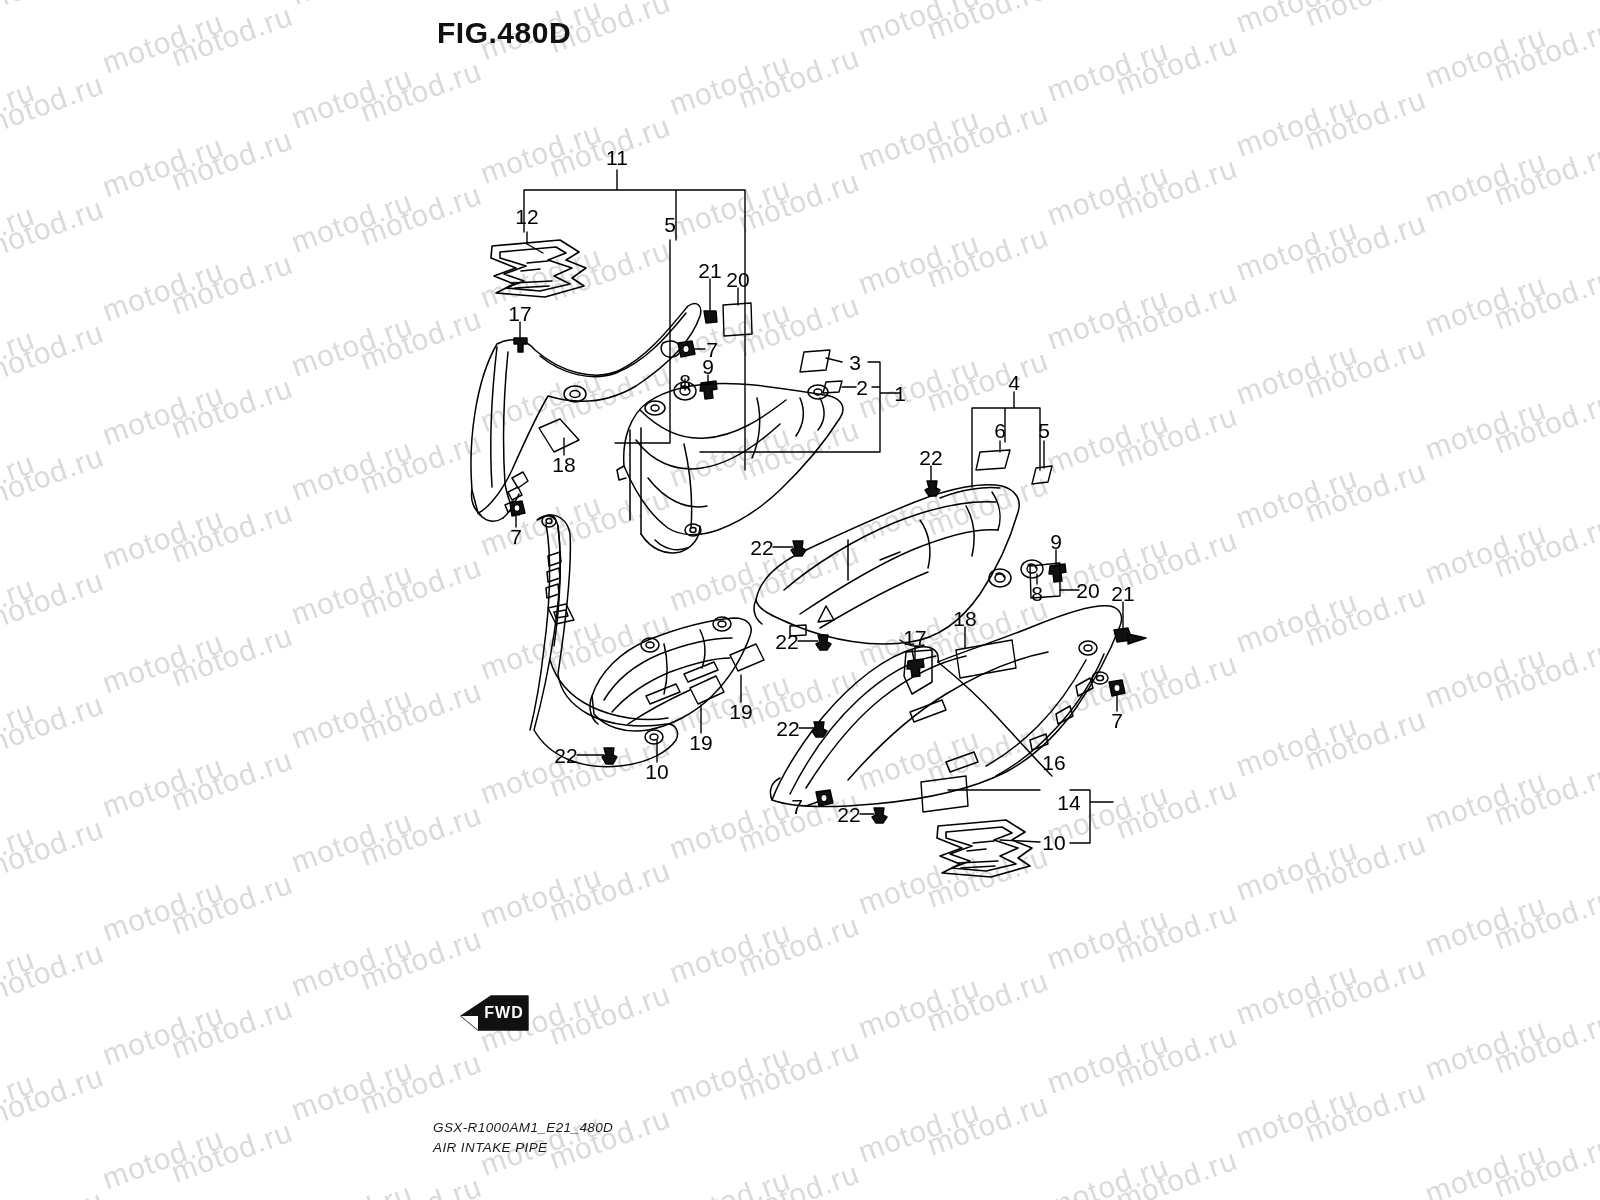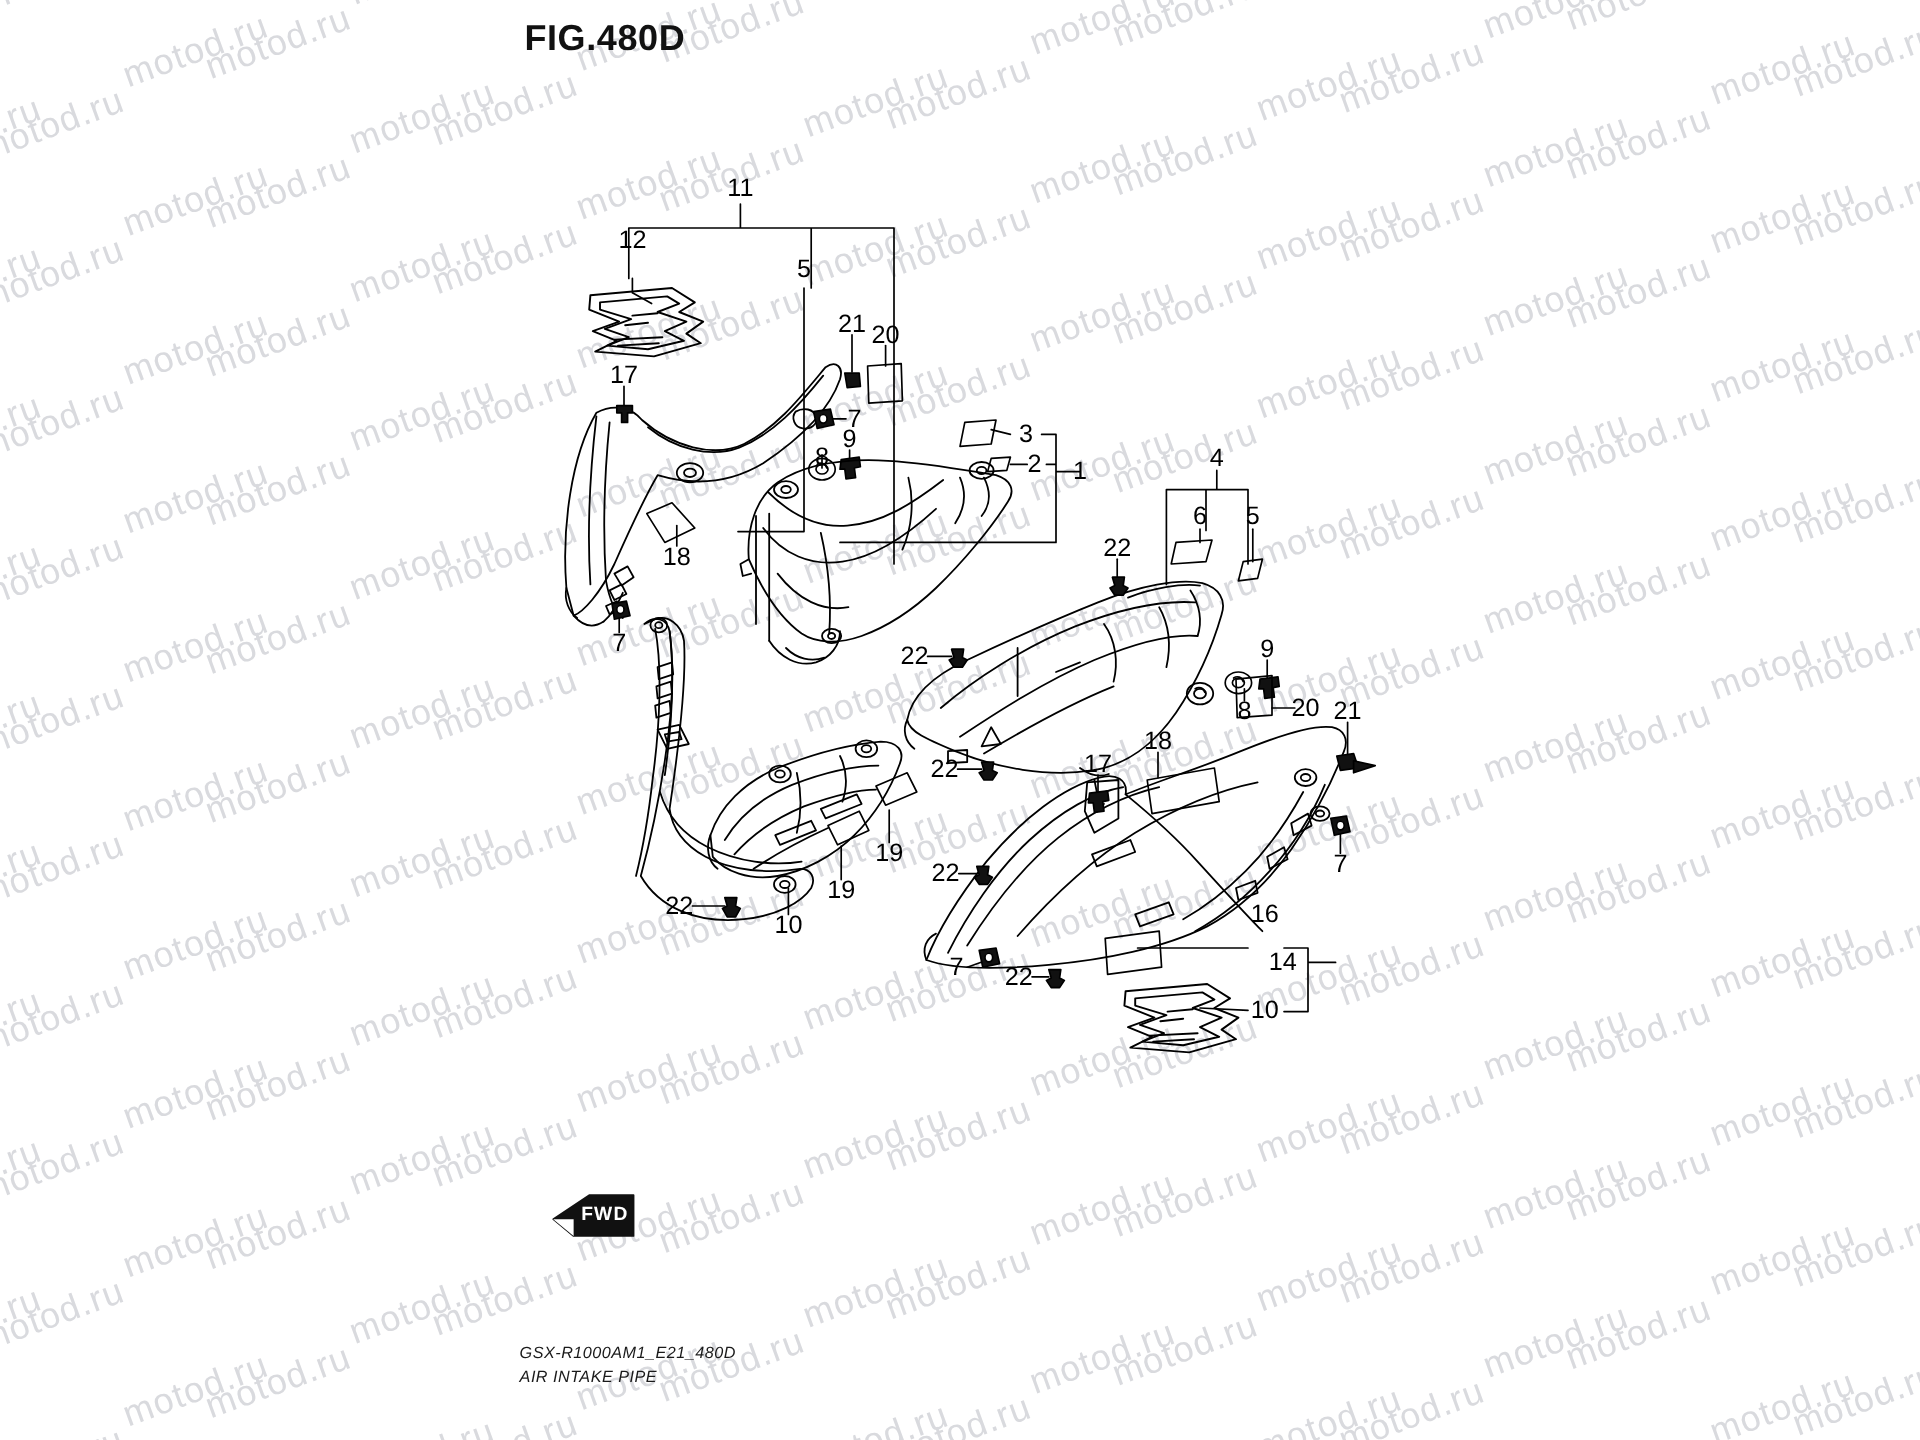--- a/index.html
+++ b/index.html
@@ -501,21 +501,21 @@
       <div class="num" style="left: 712px; top: 349px;">7</div>
       <div class="num" style="left: 516px; top: 536px;">7</div>
       <div class="num" style="left: 1117px; top: 720px;">7</div>
       <div class="num" style="left: 797px; top: 806px;">7</div>
       <div class="num" style="left: 685px; top: 381px;">8</div>
       <div class="num" style="left: 1037px; top: 593px;">8</div>
       <div class="num" style="left: 708px; top: 366px;">9</div>
       <div class="num" style="left: 1056px; top: 541px;">9</div>
       <div class="num" style="left: 657px; top: 771px;">10</div>
       <div class="num" style="left: 617px; top: 157px;">11</div>
-      <div class="num" style="left: 527px; top: 200px;">12</div>
+      <div class="num" style="left: 527px; top: 216px;">12</div>
       <div class="num" style="left: 670px; top: 224px;">5</div>
       <div class="num" style="left: 1069px; top: 802px;">14</div>
       <div class="num" style="left: 1054px; top: 842px;">10</div>
       <div class="num" style="left: 1054px; top: 762px;">16</div>
       <div class="num" style="left: 520px; top: 313px;">17</div>
       <div class="num" style="left: 915px; top: 637px;">17</div>
       <div class="num" style="left: 564px; top: 464px;">18</div>
       <div class="num" style="left: 965px; top: 618px;">18</div>
       <div class="num" style="left: 701px; top: 742px;">19</div>
       <div class="num" style="left: 741px; top: 711px;">19</div>

